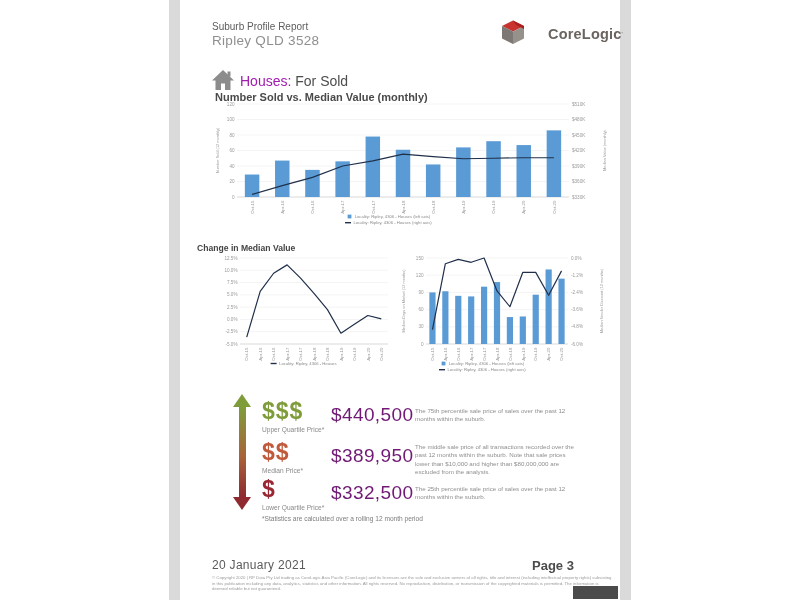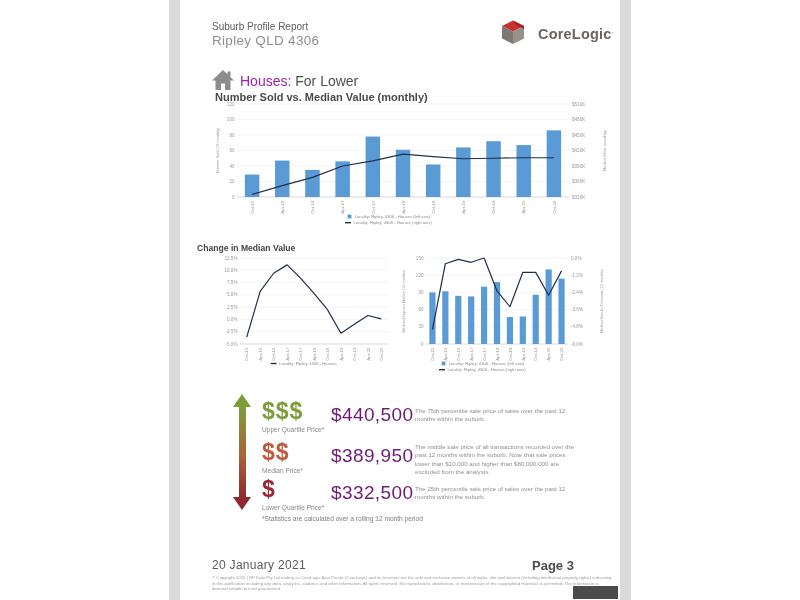--- a/index.html
+++ b/index.html
@@ -4,21 +4,21 @@
 <style>
   html,body{margin:0;padding:0;background:#ffffff;}
   body{font-family:"Liberation Sans",sans-serif;-webkit-font-smoothing:antialiased;}
   .stage{position:relative;width:800px;height:600px;background:#fff;overflow:hidden;}
   .abs{position:absolute;}
   .strip{position:absolute;top:0;bottom:0;width:11px;background:#dadada;}
   
   .report-type{left:212px;top:21px;font-size:10px;color:#5d5d5d;}
   .suburb{left:212px;top:33px;font-size:13.5px;color:#8f8f8f;letter-spacing:.3px;}
   .logo-wrap{left:497px;top:15px;display:flex;align-items:center;}
-  .logo-text{font-size:14.5px;font-weight:bold;color:#6b6560;letter-spacing:.2px;margin-left:9px;}
+  .logo-text{font-size:14.5px;font-weight:bold;color:#6b6560;letter-spacing:.2px;margin-left:19px;}
   .tm{font-size:6px;vertical-align:super;color:#6b6560;}
   
   .sec-title{left:240px;top:73px;font-size:14px;}
   .sec-cat{color:#a21caf;}
   .sec-status{color:#4d4d4d;}
   .chart-title-sm{font-size:11px;font-weight:bold;color:#4a4a4a;}
   .chart-title-md{font-size:8.6px;font-weight:bold;color:#444;white-space:nowrap;}
   svg text{font-family:"Liberation Sans",sans-serif;}
   
   .arrow-wrap{left:233px;top:394px;width:18px;height:116px;}
@@ -38,21 +38,21 @@
 </style>
 </head>
 <body>
 
 <div class="stage">
 
   <div class="strip" style="left:169px"></div>
   <div class="strip" style="left:620px"></div>
 
   <div class="abs report-type">Suburb Profile Report</div>
-  <div class="abs suburb">Ripley QLD 4306</div>
+  <div class="abs suburb">Ripley QLD 3528</div>
 
   <div class="abs logo-wrap">
     <span>
       <svg width="32" height="33" viewBox="0 0 32 33">
         <polygon points="5,11 16,5.5 27,11 16,16.5" fill="#c8332f"></polygon>
         <polygon points="5,11 16,16.5 16,29 5,23.5" fill="#7d7873"></polygon>
         <polygon points="27,11 16,16.5 16,29 27,23.5" fill="#97918b"></polygon>
         <polygon points="16,5.5 27,11 27,14 19,10" fill="#a8201f"></polygon>
       </svg>
     </span>
@@ -61,21 +61,21 @@
   </div>
 
   <span class="abs" style="left:211px;top:69px">
     <svg width="24" height="22" viewBox="0 0 24 22">
       <polygon points="12,1 23,11.5 19.5,11.5 19.5,21 14,21 14,14.5 10,14.5 10,21 4.5,21 4.5,11.5 1,11.5" fill="#8c8c8c"></polygon>
       <rect x="16.5" y="2.5" width="3" height="5" fill="#8c8c8c"></rect>
     </svg>
   </span>
   <div class="abs sec-title">
     <span class="sec-cat">Houses:</span>
-    <span class="sec-status">For Lower</span>
+    <span class="sec-status">For Sold</span>
   </div>
 
   <div class="abs chart-title-sm" style="left:215px;top:91px">Number Sold vs. Median Value (monthly)</div>
   <svg class="abs" style="left:213px;top:99px" viewBox="0 0 396 136" width="396" height="136">
       <line x1="24" y1="98" x2="356" y2="98" stroke="#e9e9e9" stroke-width="0.5"></line>
       <text x="21.5" y="99.6" font-size="4.6" fill="#9a9a9a" text-anchor="end">0</text>
       <text x="359" y="99.6" font-size="4.6" fill="#9a9a9a" text-anchor="start">$330K</text>
       <line x1="24" y1="82.5" x2="356" y2="82.5" stroke="#e9e9e9" stroke-width="0.5"></line>
       <text x="21.5" y="84.1" font-size="4.6" fill="#9a9a9a" text-anchor="end">20</text>
       <text x="359" y="84.1" font-size="4.6" fill="#9a9a9a" text-anchor="start">$360K</text>

